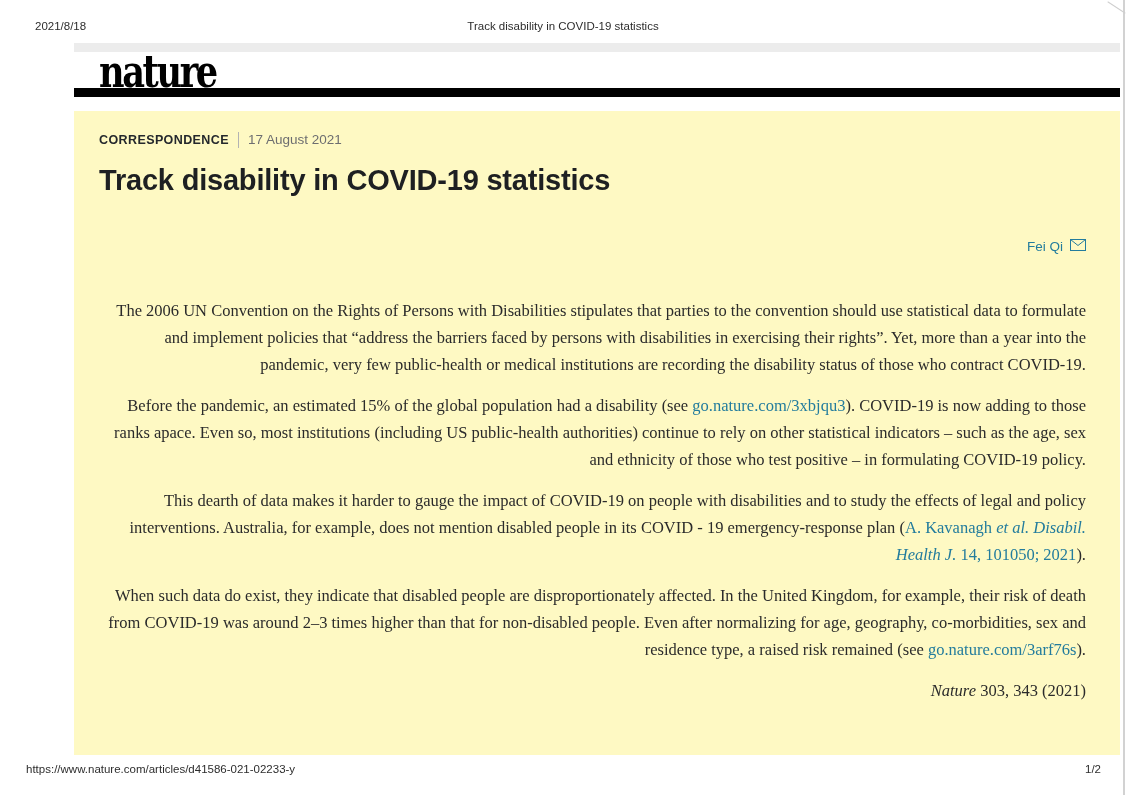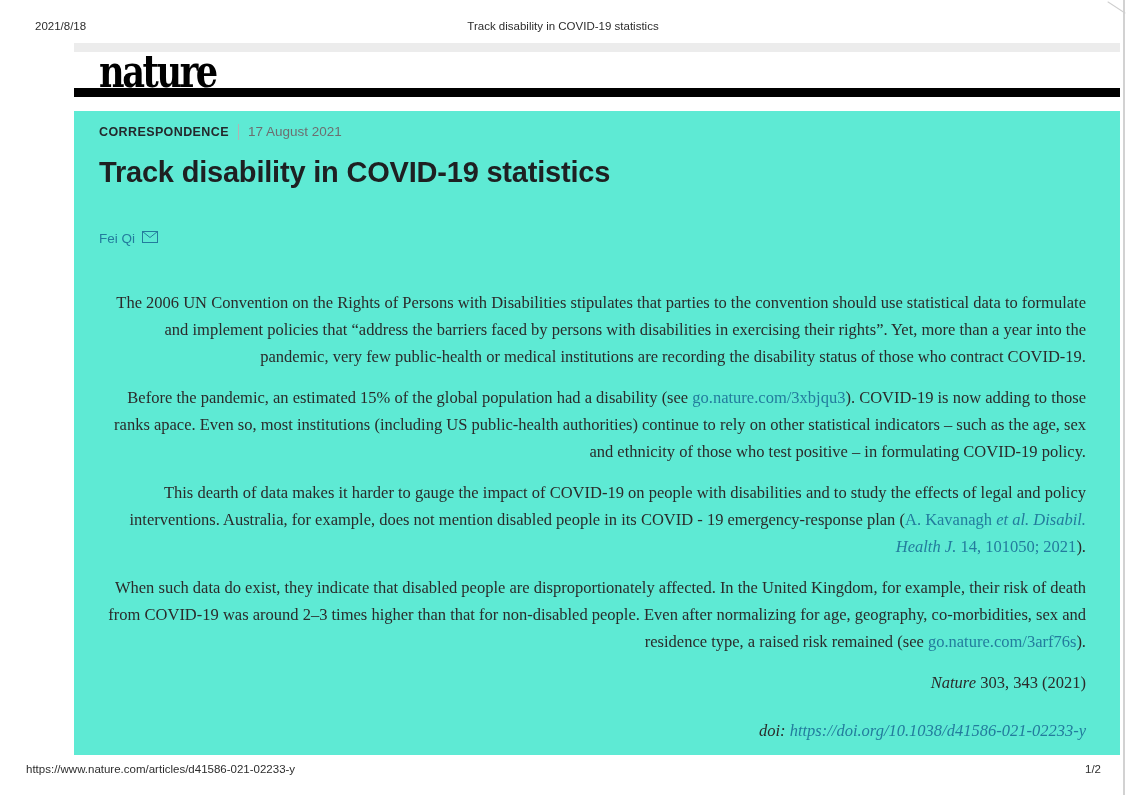--- a/index.html
+++ b/index.html
@@ -19,27 +19,27 @@
   .corner-fold { position: absolute; left: 1106px; top: 7px; width: 21px; height: 1px; background: #cfcfcf; transform: rotate(33deg); }
 
   
   .page { position: absolute; left: 38px; top: 43px; width: 1046px; margin-left: 36px; }
   .band-top { height: 9px; background: #ececec; }
   .logo-band { height: 36px; background: #ffffff; display: flex; align-items: flex-end; padding-left: 25px; }
   .logo { font-family: "DejaVu Serif", serif; font-weight: 700; font-size: 44px; line-height: 38px; letter-spacing: -3px; color: #000; transform: scaleX(.8); transform-origin: left bottom; margin-bottom: -3px; }
   .rule { height: 9px; background: #000; }
   .gap { height: 14px; background: #fff; }
 
-  .article { background: #5eead4; height: 644px; padding: 12px 34px 0 25px; }
+  .article { background: #fef9c3; height: 644px; padding: 20px 34px 0 25px; }
   .kicker-row { display: flex; align-items: center; height: 17px; }
   .kicker { font-size: 12.5px; font-weight: 700; color: #24282c; letter-spacing: .4px; }
   .kicker-divider { width: 1px; height: 16px; background: #b3b3b3; margin: 0 9px; }
   .article-date { font-size: 13.5px; color: #6d6e70; }
   h1.title { margin-top: 15px; font-size: 29px; line-height: 34px; font-weight: 700; color: #1e2022; letter-spacing: -.2px; font-family: "Liberation Sans", sans-serif; }
-  .author-row { margin-top: 40px; display: flex; align-items: center; }
+  .author-row { margin-top: 40px; display: flex; align-items: center; justify-content: flex-end; }
   .author-link { font-size: 13.5px; color: #237c9d; text-decoration: none; }
   .envelope { margin-left: 7px; display: inline-block; }
 
   .paragraphs { margin-top: 42px; }
   .article p { font-family: "Liberation Serif", serif; font-size: 16.5px; line-height: 27px; color: #2b2b2b; margin: 0 0 14px 0; text-align: right; }
   .seg-link { color: #237c9d; text-decoration: none; }
   .seg-it { font-style: italic; }
   .seg-b { font-weight: 400; }
   p.doi-line { margin-top: 21px; font-style: italic; }
 </style>
@@ -77,21 +77,20 @@
         </svg>
       </span>
     </div>
 
     <div class="paragraphs">
       <p><span>The 2006 UN Convention on the Rights of Persons with Disabilities stipulates that parties to the convention should use statistical data to formulate and implement policies that “address the barriers faced by persons with disabilities in exercising their rights”. Yet, more than a year into the pandemic, very few public-health or medical institutions are recording the disability status of those who contract COVID-19.</span></p>
       <p><span>Before the pandemic, an estimated 15% of the global population had a disability (see </span><a class="seg-link" href="#">go.nature.com/3xbjqu3</a><span>). COVID-19 is now adding to those ranks apace. Even so, most institutions (including US public-health authorities) continue to rely on other statistical indicators – such as the age, sex and ethnicity of those who test positive – in formulating COVID-19 policy.</span></p>
       <p><span>This dearth of data makes it harder to gauge the impact of COVID-19 on people with disabilities and to study the effects of legal and policy interventions. Australia, for example, does not mention disabled people in its COVID - 19 emergency-response plan (</span><a class="seg-link" href="#">A. Kavanagh </a><a class="seg-link seg-it" href="#">et al. Disabil. Health J. </a><a class="seg-link seg-b" href="#">14</a><a class="seg-link" href="#">, 101050; 2021</a><span>).</span></p>
       <p><span>When such data do exist, they indicate that disabled people are disproportionately affected. In the United Kingdom, for example, their risk of death from COVID-19 was around 2–3 times higher than that for non-disabled people. Even after normalizing for age, geography, co-morbidities, sex and residence type, a raised risk remained (see </span><a class="seg-link" href="#">go.nature.com/3arf76s</a><span>).</span></p>
       <p><span class="seg-it">Nature </span><span class="seg-b">303</span><span>, 343 (2021)</span></p>
-      <p class="doi-line"><span class="seg-it">doi: </span><a class="seg-link seg-it" href="#">https://doi.org/10.1038/d41586-021-02233-y</a></p>
     </div>
   </div>
 </div>
 
 <div class="print-footer">
   <span class="pf-url">https://www.nature.com/articles/d41586-021-02233-y</span>
   <span class="pf-page">1/2</span>
 </div>
 
 <div class="page-edge"></div>

